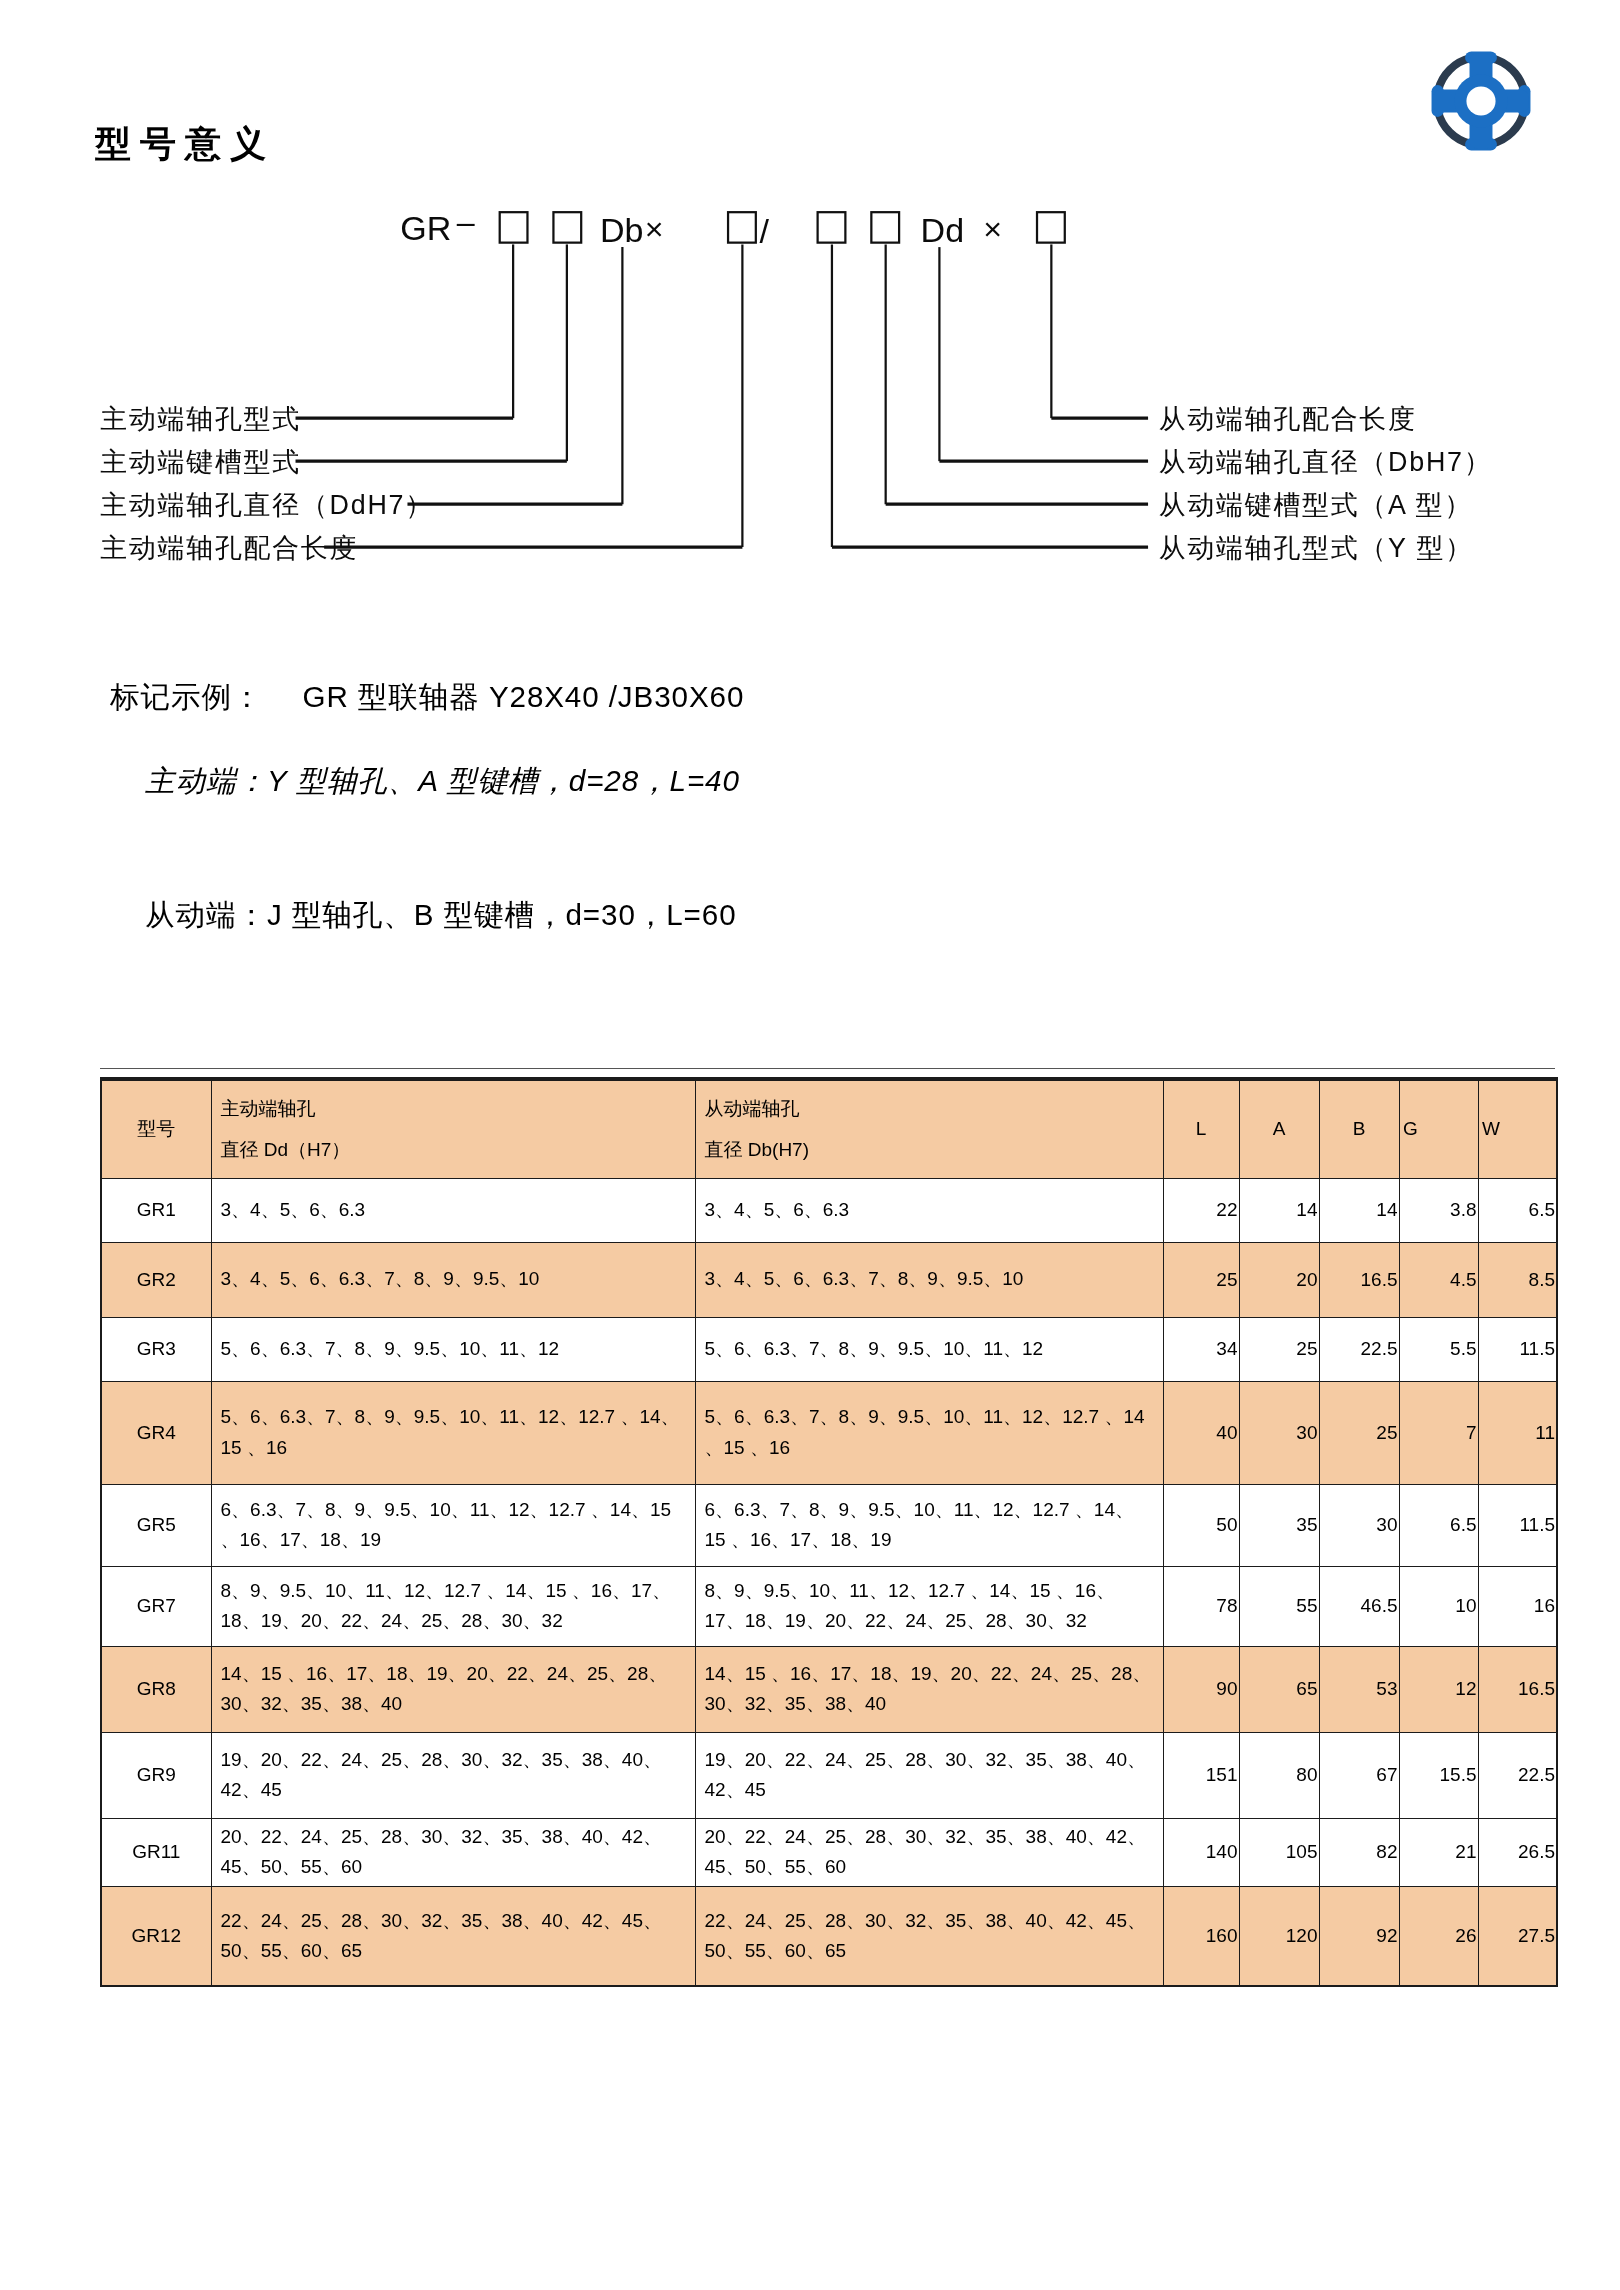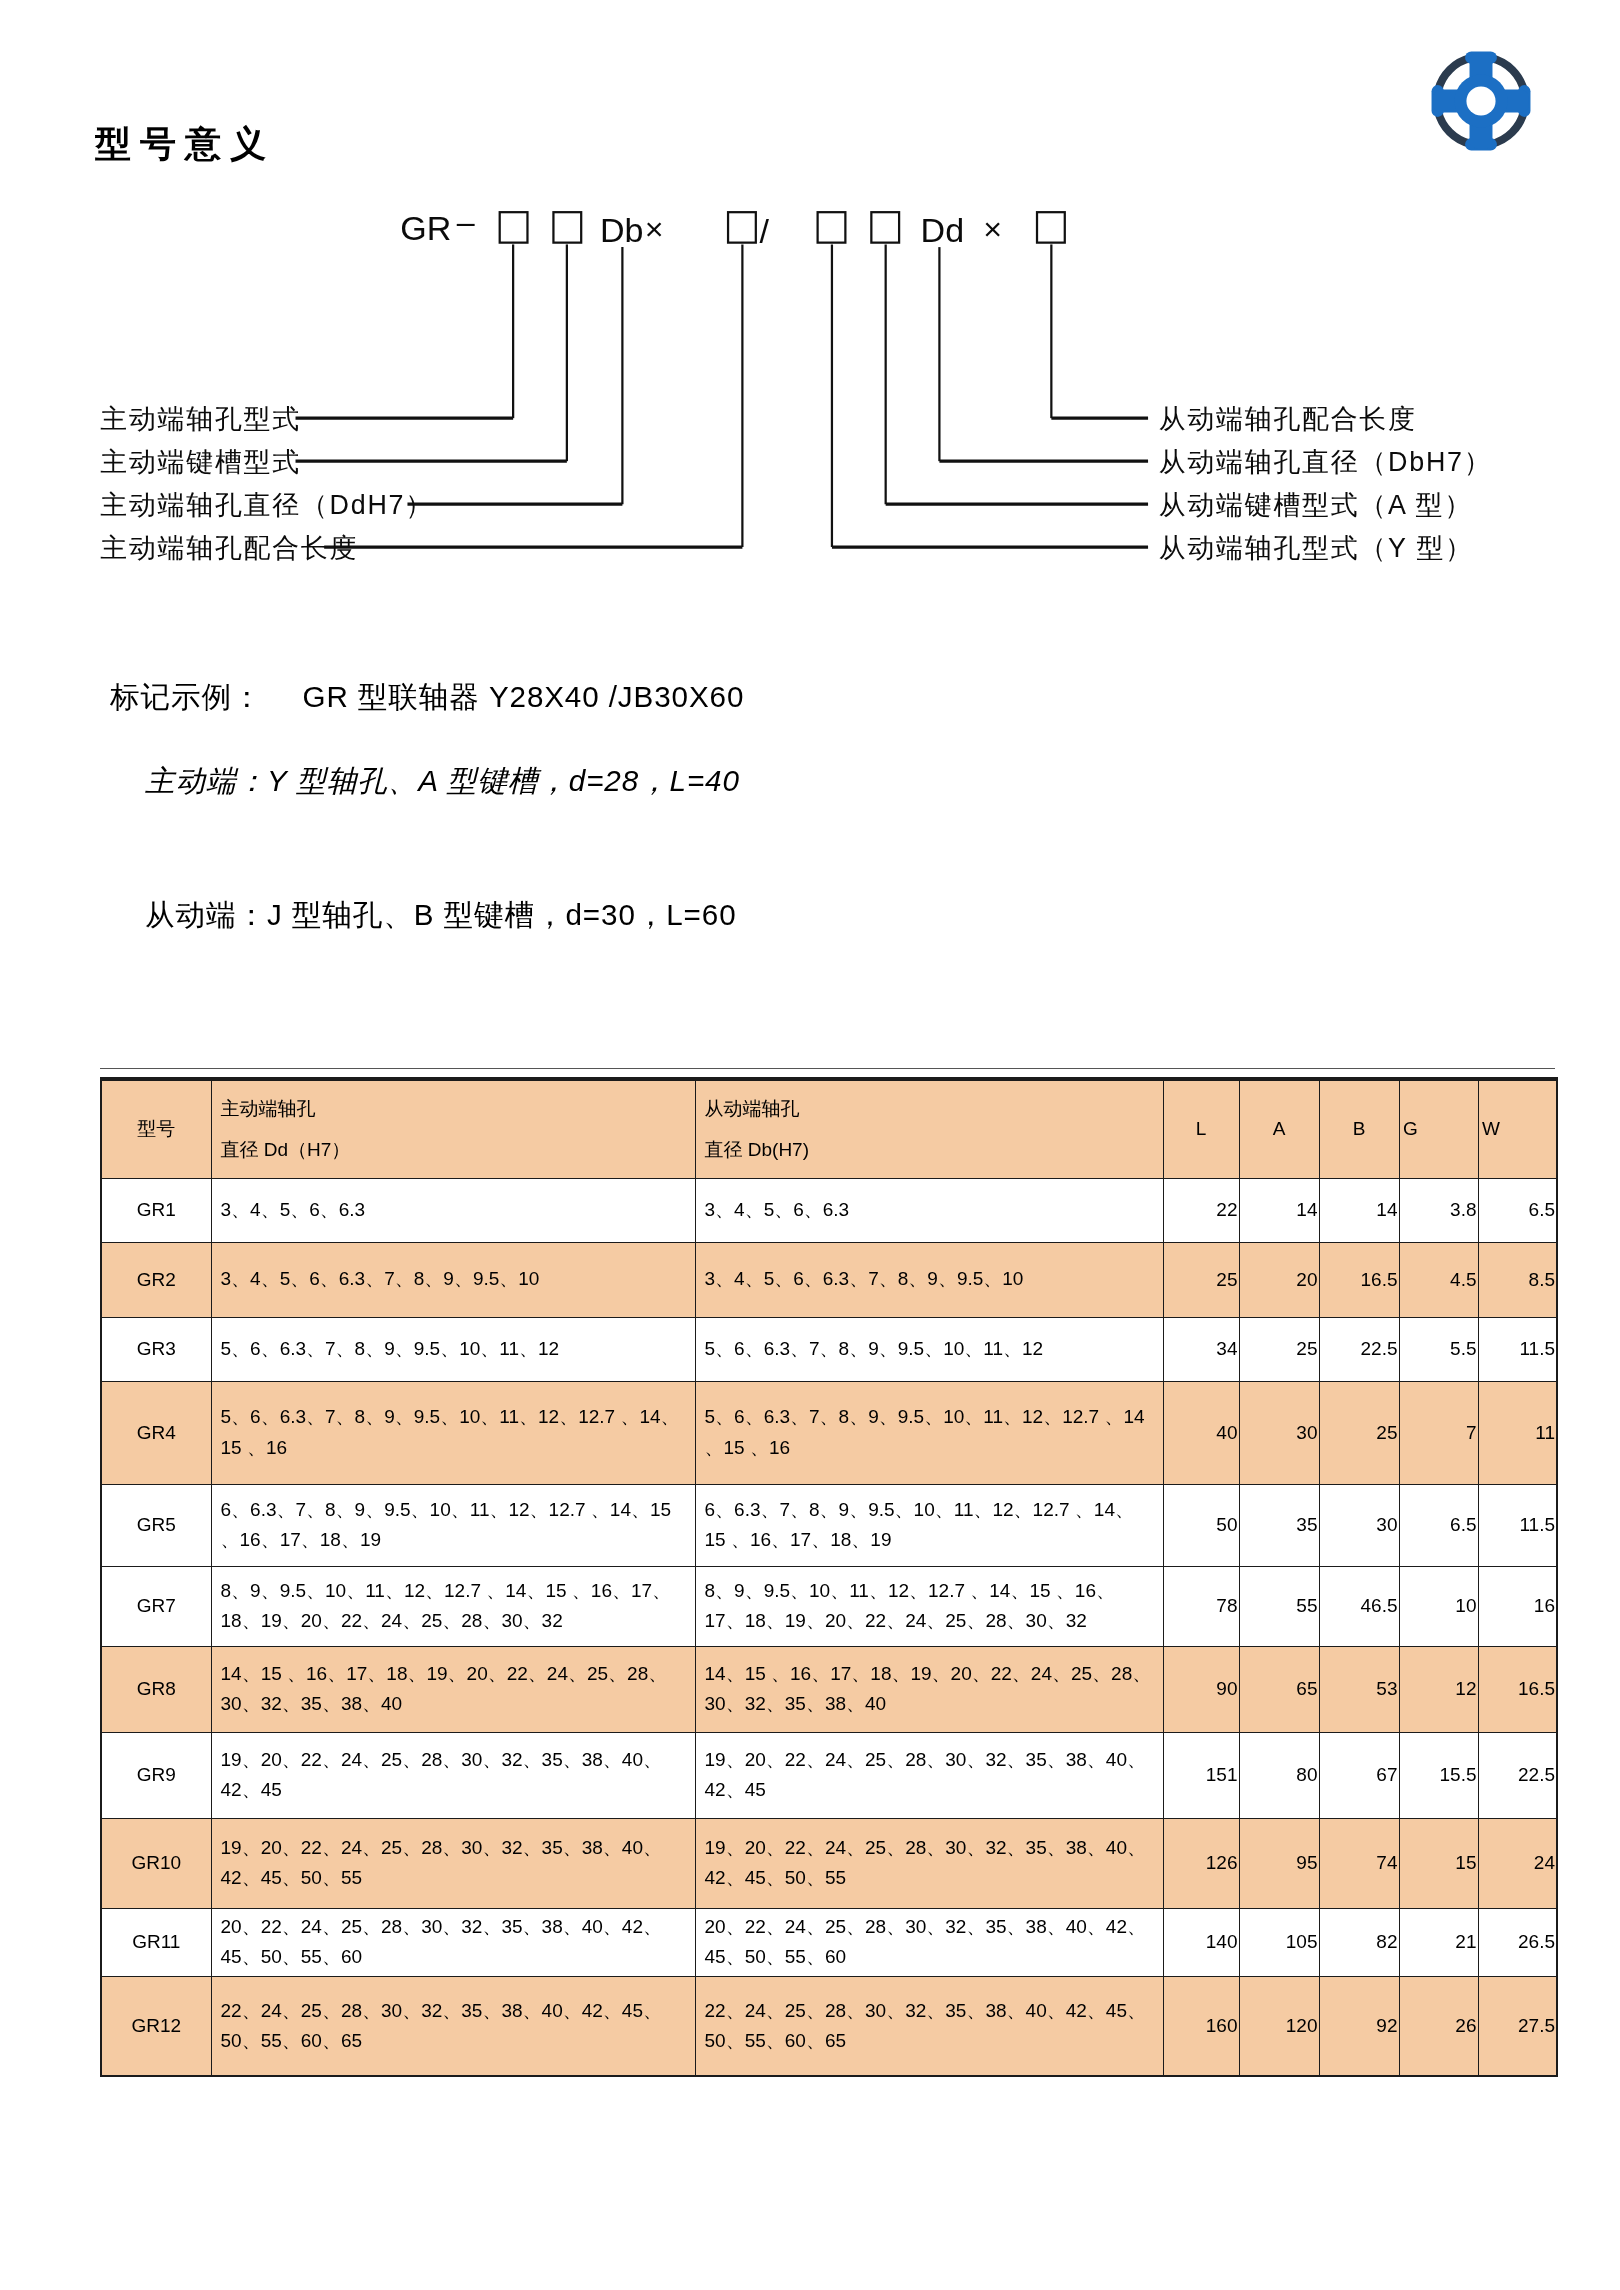--- a/index.html
+++ b/index.html
@@ -227,30 +227,20 @@
     <tr style="height:86px">
       <td class="model">GR9</td>
       <td class="list">19、20、22、24、25、28、30、32、35、38、40、42、45</td>
       <td class="list">19、20、22、24、25、28、30、32、35、38、40、42、45</td>
       <td class="dim">151</td>
       <td class="dim">80</td>
       <td class="dim">67</td>
       <td class="dim">15.5</td>
       <td class="dim">22.5</td>
     </tr>
-    <tr class="peach" style="height:90px">
-      <td class="model">GR10</td>
-      <td class="list">19、20、22、24、25、28、30、32、35、38、40、42、45、50、55</td>
-      <td class="list">19、20、22、24、25、28、30、32、35、38、40、42、45、50、55</td>
-      <td class="dim">126</td>
-      <td class="dim">95</td>
-      <td class="dim">74</td>
-      <td class="dim">15</td>
-      <td class="dim">24</td>
-    </tr>
     <tr style="height:62px">
       <td class="model">GR11</td>
       <td class="list">20、22、24、25、28、30、32、35、38、40、42、45、50、55、60</td>
       <td class="list">20、22、24、25、28、30、32、35、38、40、42、45、50、55、60</td>
       <td class="dim">140</td>
       <td class="dim">105</td>
       <td class="dim">82</td>
       <td class="dim">21</td>
       <td class="dim">26.5</td>
     </tr>

